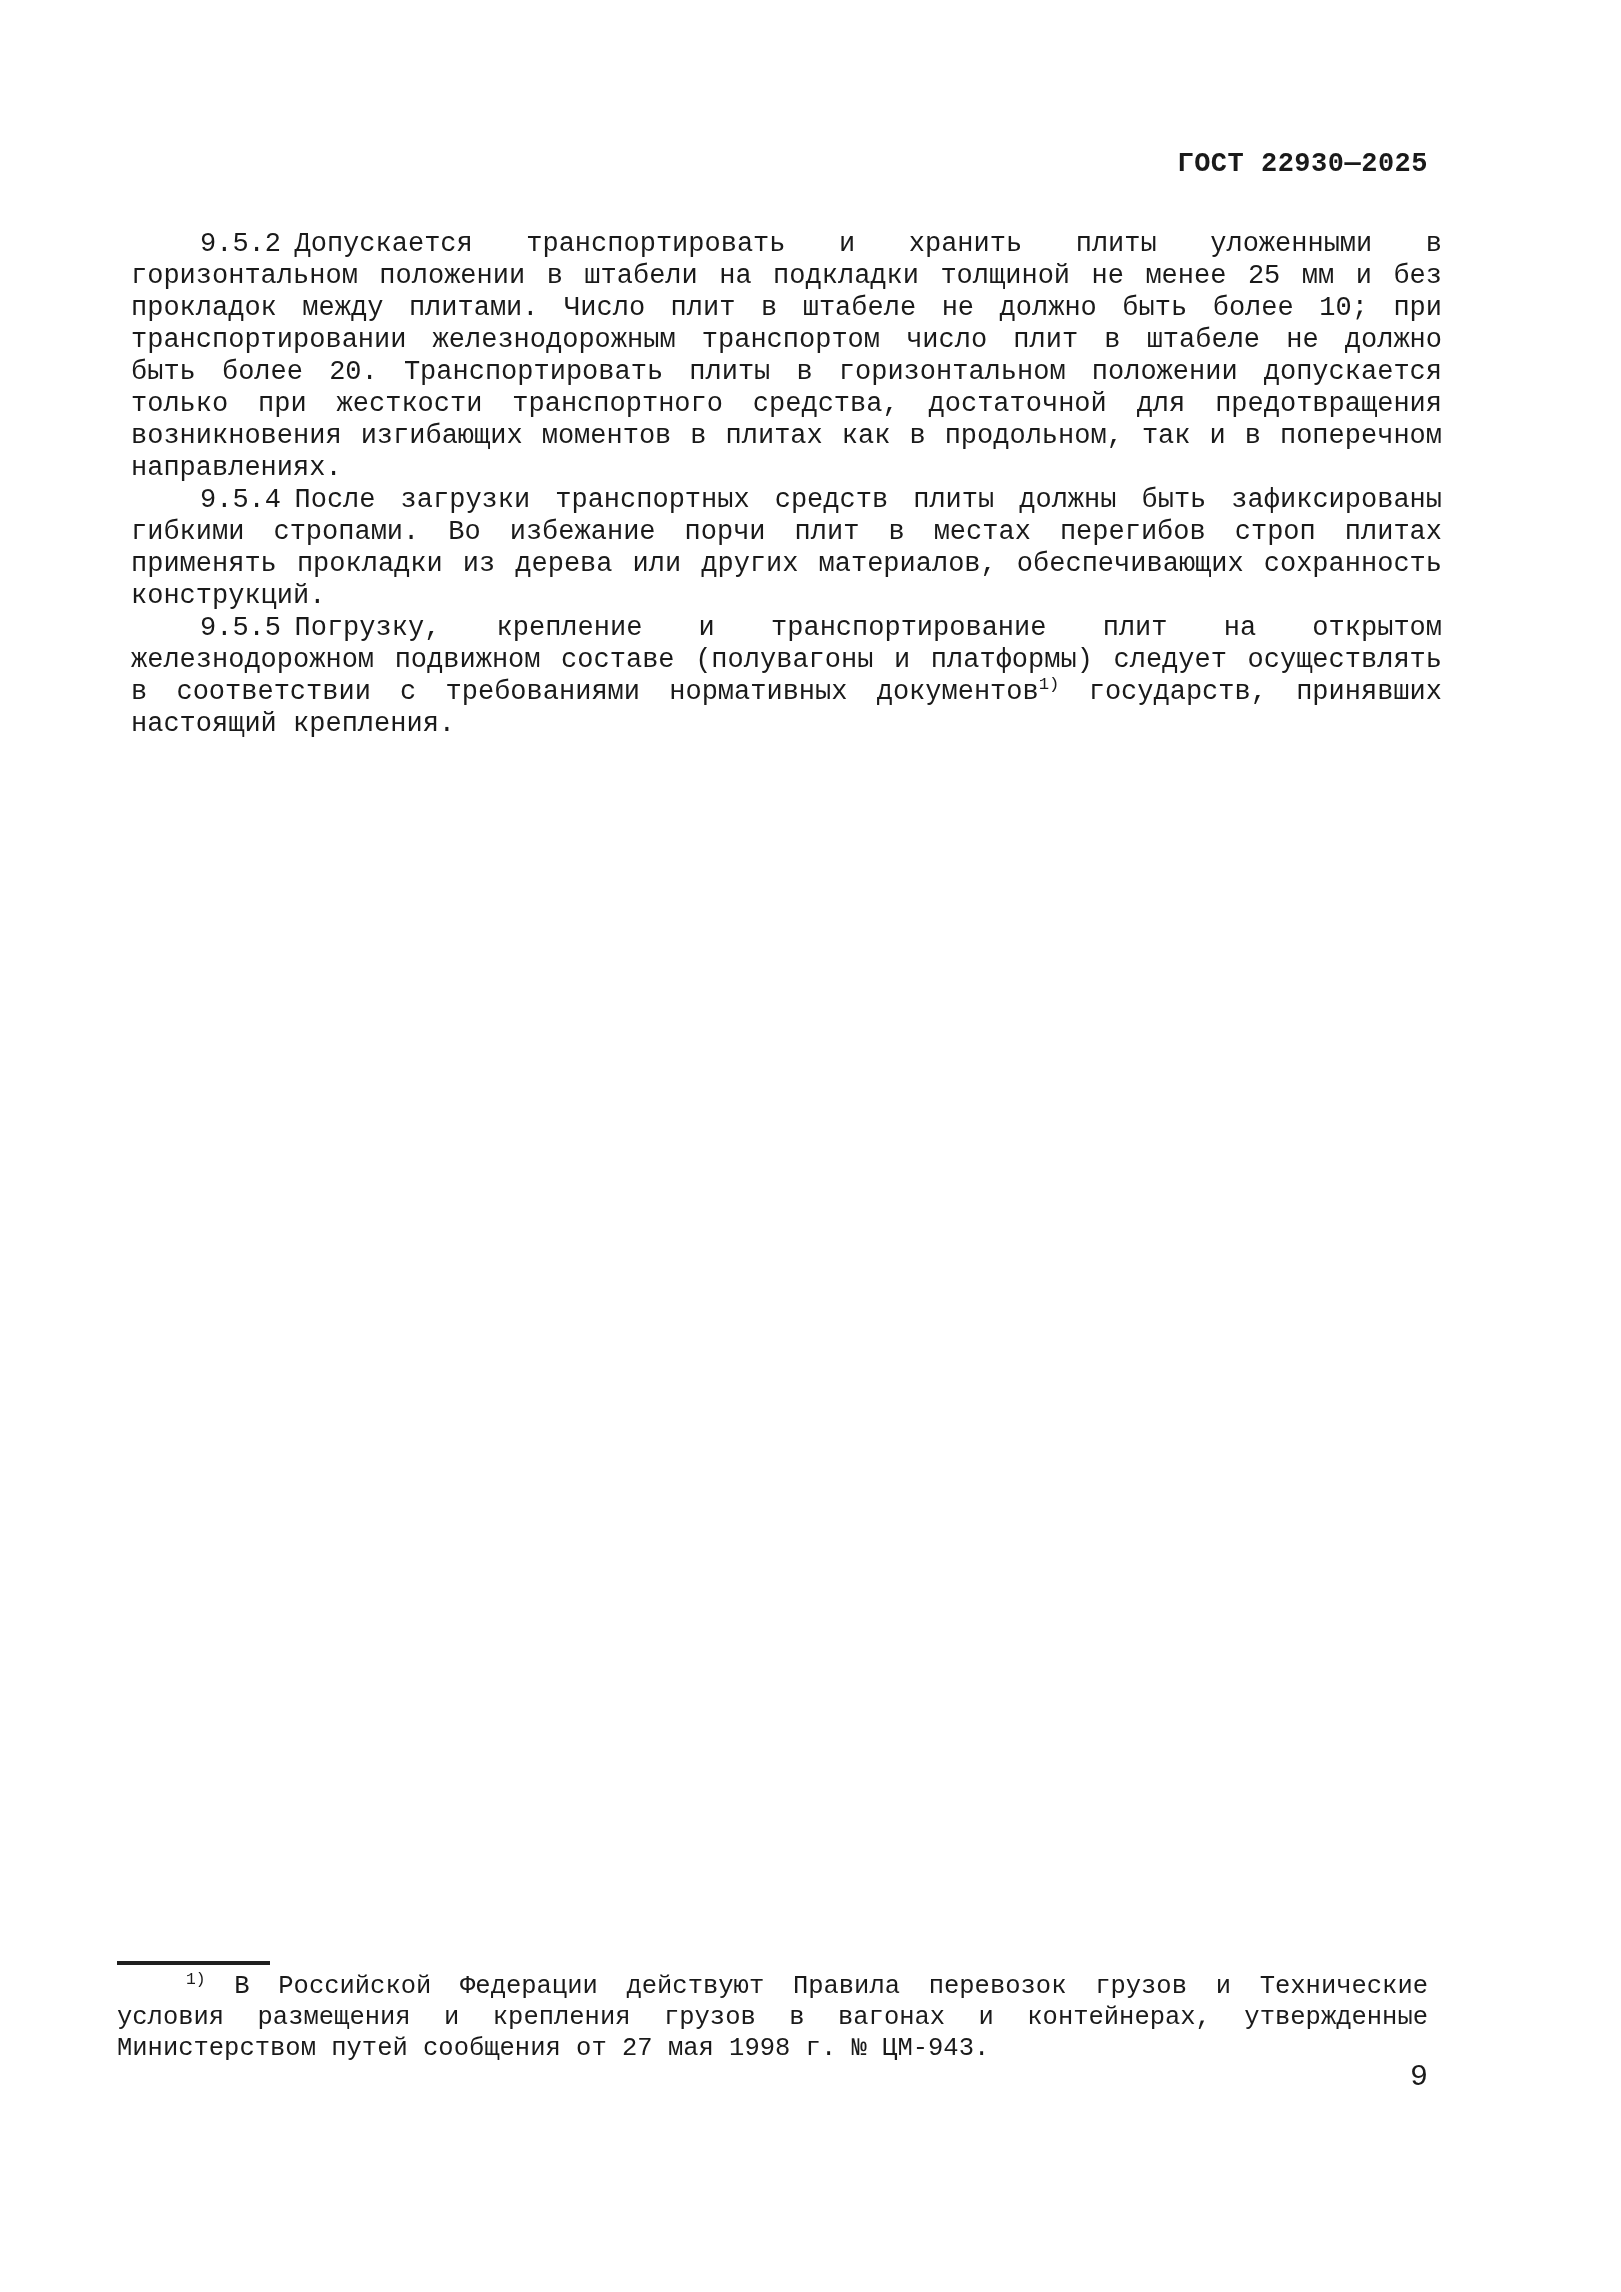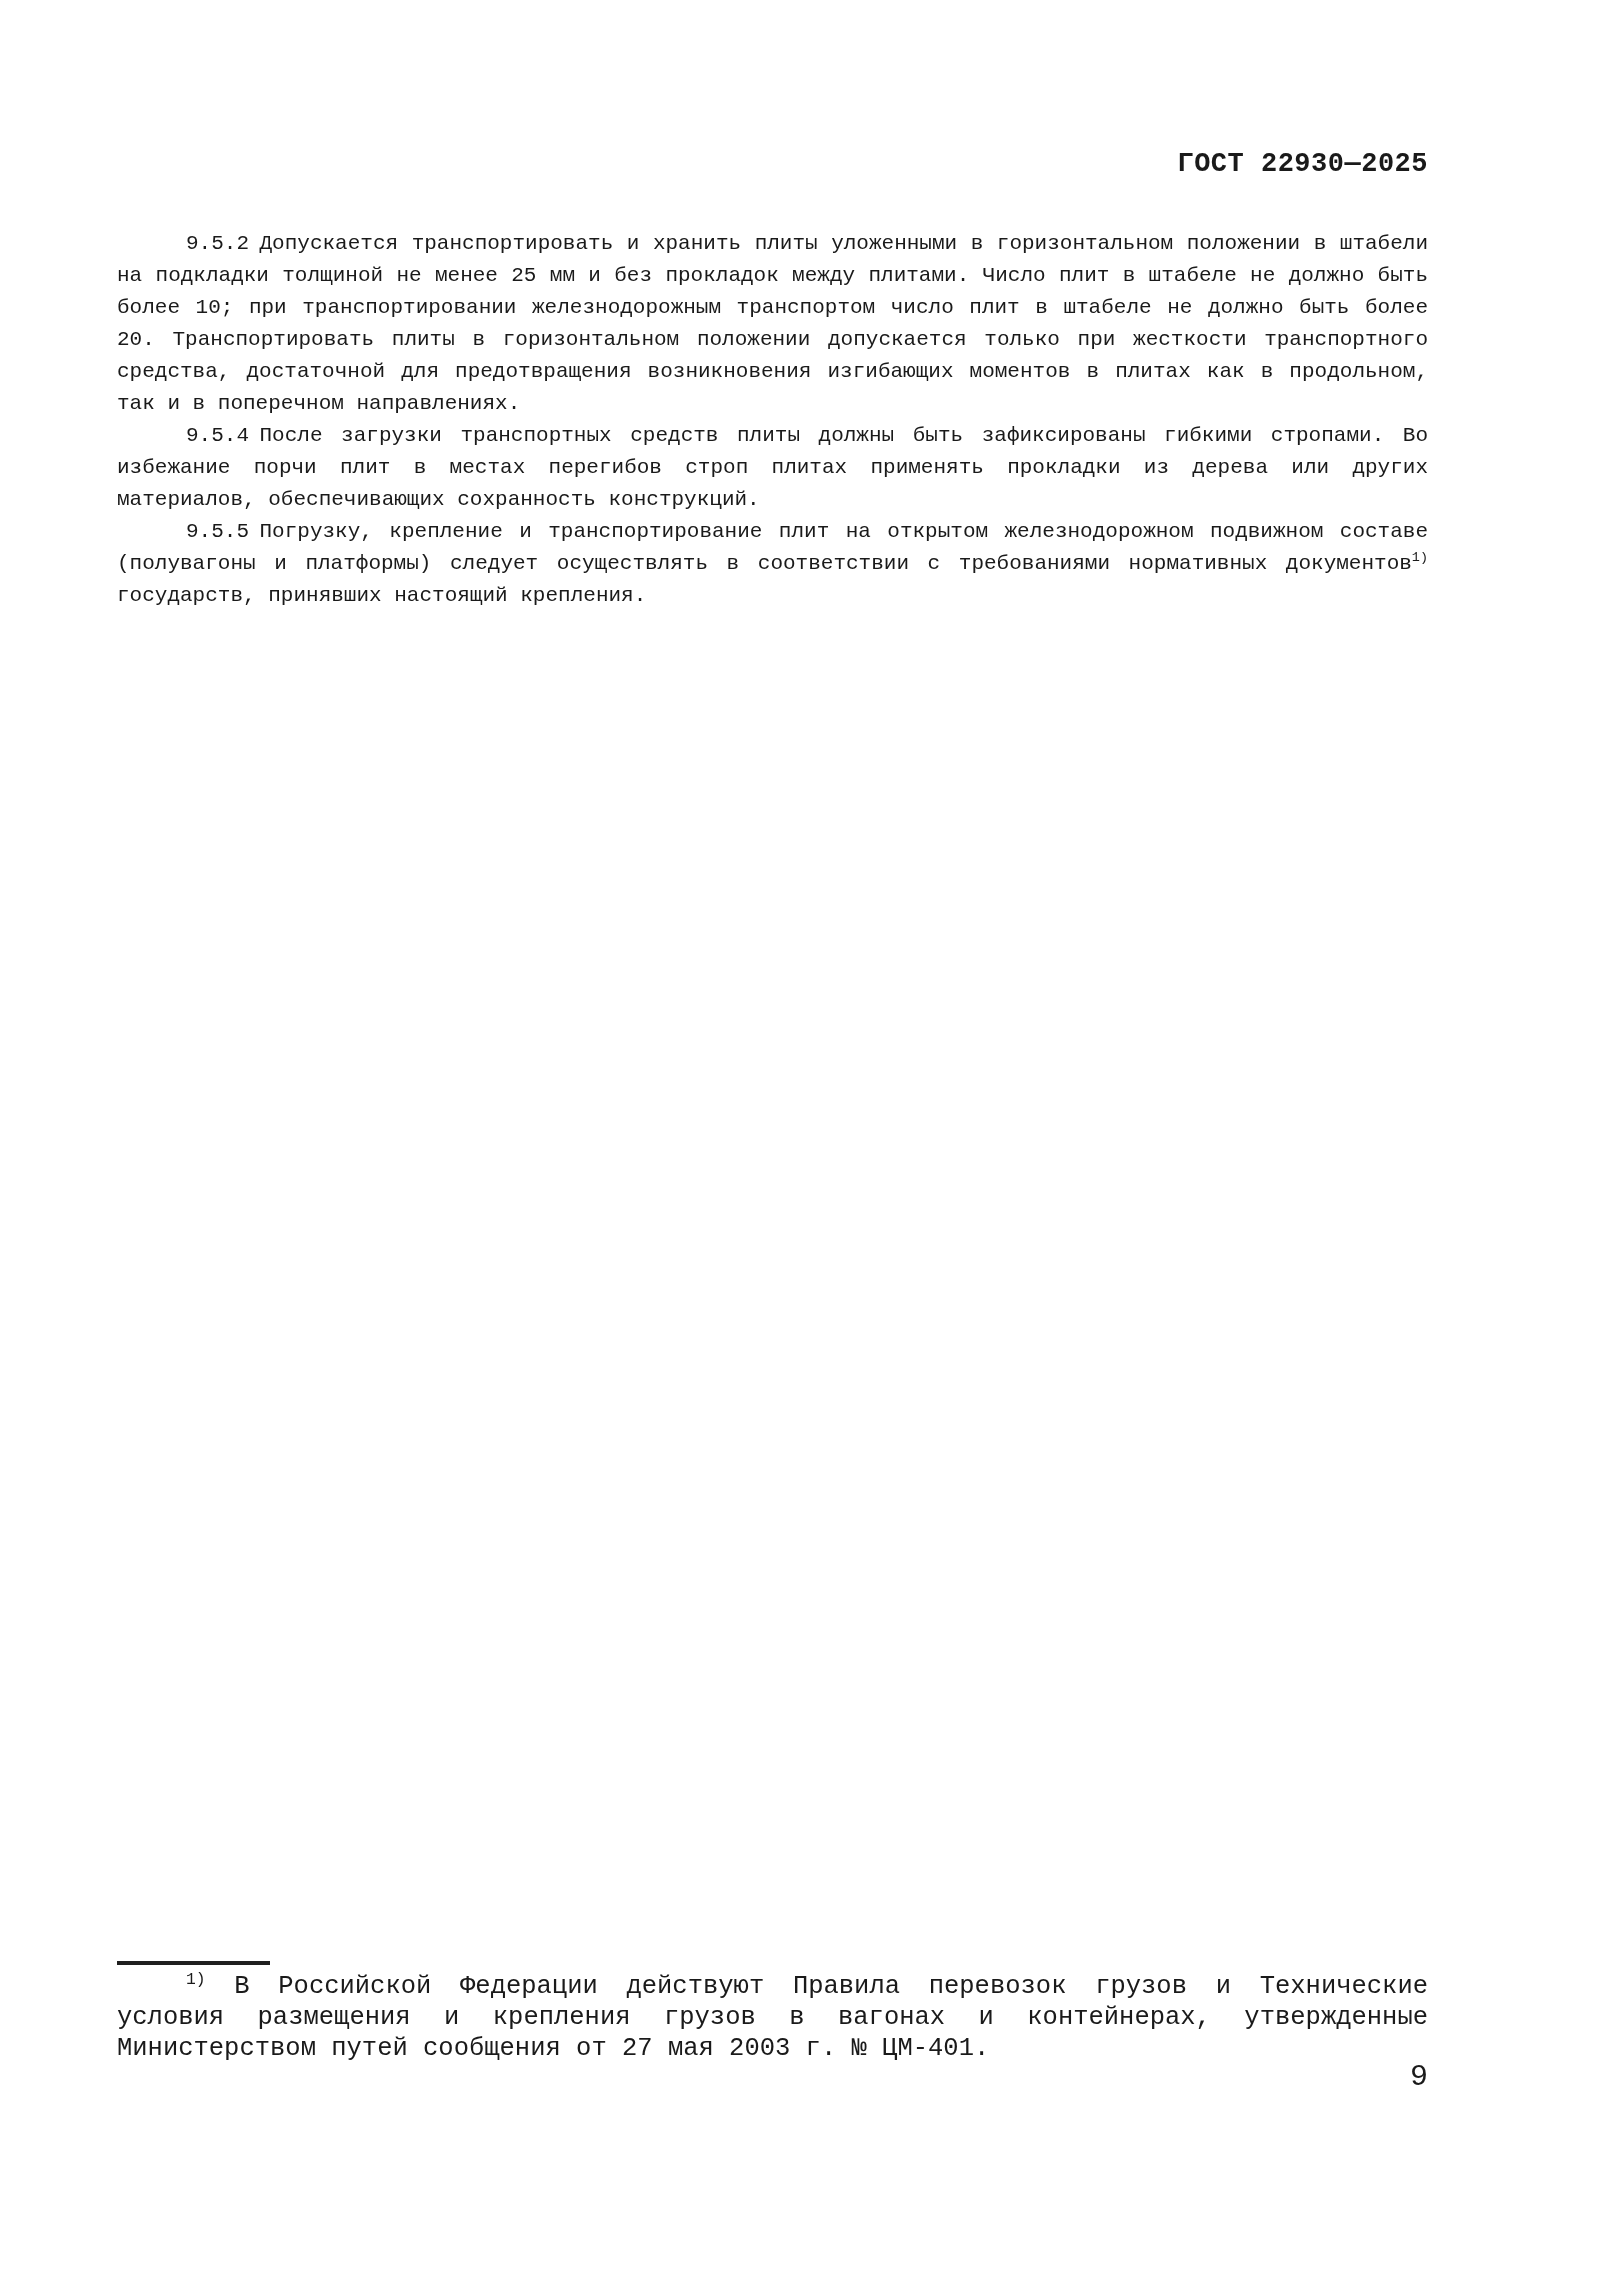--- a/index.html
+++ b/index.html
@@ -24,23 +24,23 @@
     text-align: right;
     font-size: 27px;
     line-height: 32px;
     font-weight: bold;
     color: #1a1a1a;
     letter-spacing: 0.5px;
   }
   .doc-body {
     position: absolute;
     top: 228px;
-    left: 117px;
+    left: 131px;
     width: 1311px;
-    font-size: 21px;
+    font-size: 27px;
     line-height: 32px;
     text-align: justify;
   }
   .doc-body p {
     margin: 0;
     padding: 0;
     text-indent: 69px;
   }
   .sup {
     font-size: 64%;
@@ -85,19 +85,19 @@
   <div class="doc-header">ГОСТ 22930—2025</div>
 
   <div class="doc-body">
     <p>9.5.2 Допускается транспортировать и хранить плиты уложенными в горизонтальном положении в штабели на подкладки толщиной не менее 25 мм и без прокладок между плитами. Число плит в штабеле не должно быть более 10; при транспортировании железнодорожным транспортом число плит в штабеле не должно быть более 20. Транспортировать плиты в горизонтальном положении допускается только при жесткости транспортного средства, достаточной для предотвращения возникновения изгибающих моментов в плитах как в продольном, так и в поперечном направлениях.</p>
     <p>9.5.4 После загрузки транспортных средств плиты должны быть зафиксированы гибкими стропами. Во избежание порчи плит в местах перегибов строп плитах применять прокладки из дерева или других материалов, обеспечивающих сохранность конструкций.</p>
     <p><span>9.5.5 Погрузку, крепление и транспортирование плит на открытом железнодорожном подвижном составе (полувагоны и платформы) следует осуществлять в соответствии с требованиями нормативных документов</span><span class="sup">1)</span><span> государств, принявших настоящий крепления.</span></p>
   </div>
 
   <div class="footnote-block">
     <div class="footnote-rule"></div>
-    <p class="footnote-text"><span class="sup">1)</span><span> В Российской Федерации действуют Правила перевозок грузов и Технические условия размещения и крепления грузов в вагонах и контейнерах, утвержденные Министерством путей сообщения от 27 мая 2003 г. № ЦМ-401.</span></p>
+    <p class="footnote-text"><span class="sup">1)</span><span> В Российской Федерации действуют Правила перевозок грузов и Технические условия размещения и крепления грузов в вагонах и контейнерах, утвержденные Министерством путей сообщения от 27 мая 1998 г. № ЦМ-943.</span></p>
   </div>
 
   <div class="page-number">9</div>
 
 </div>
 
 
 </body></html>

